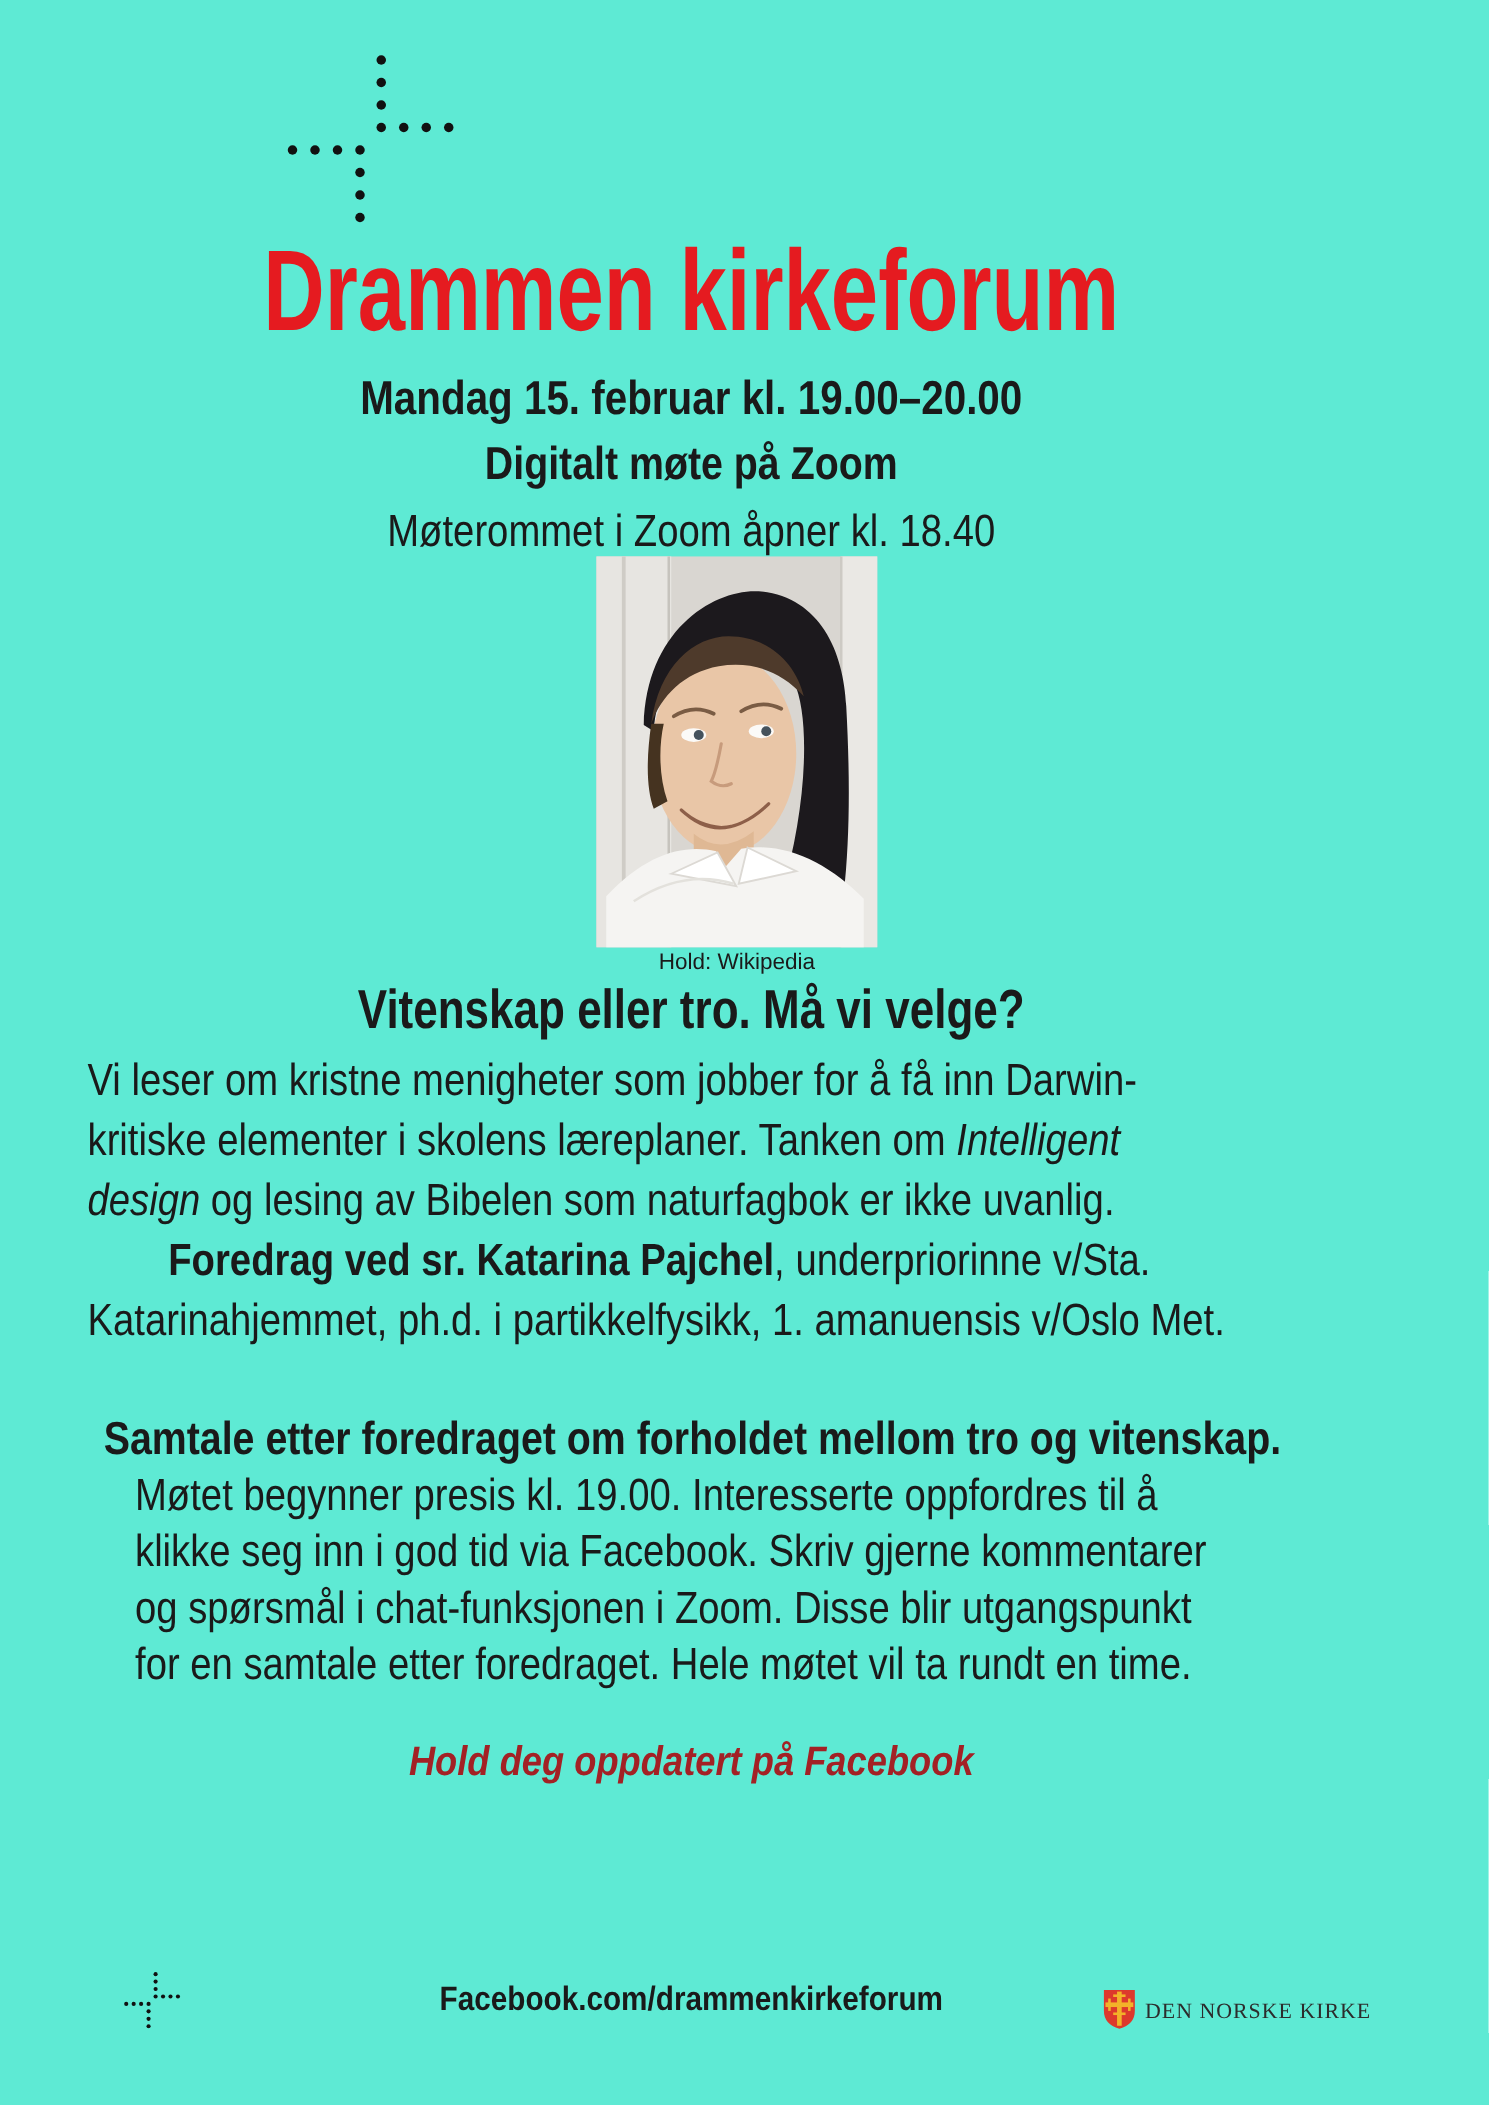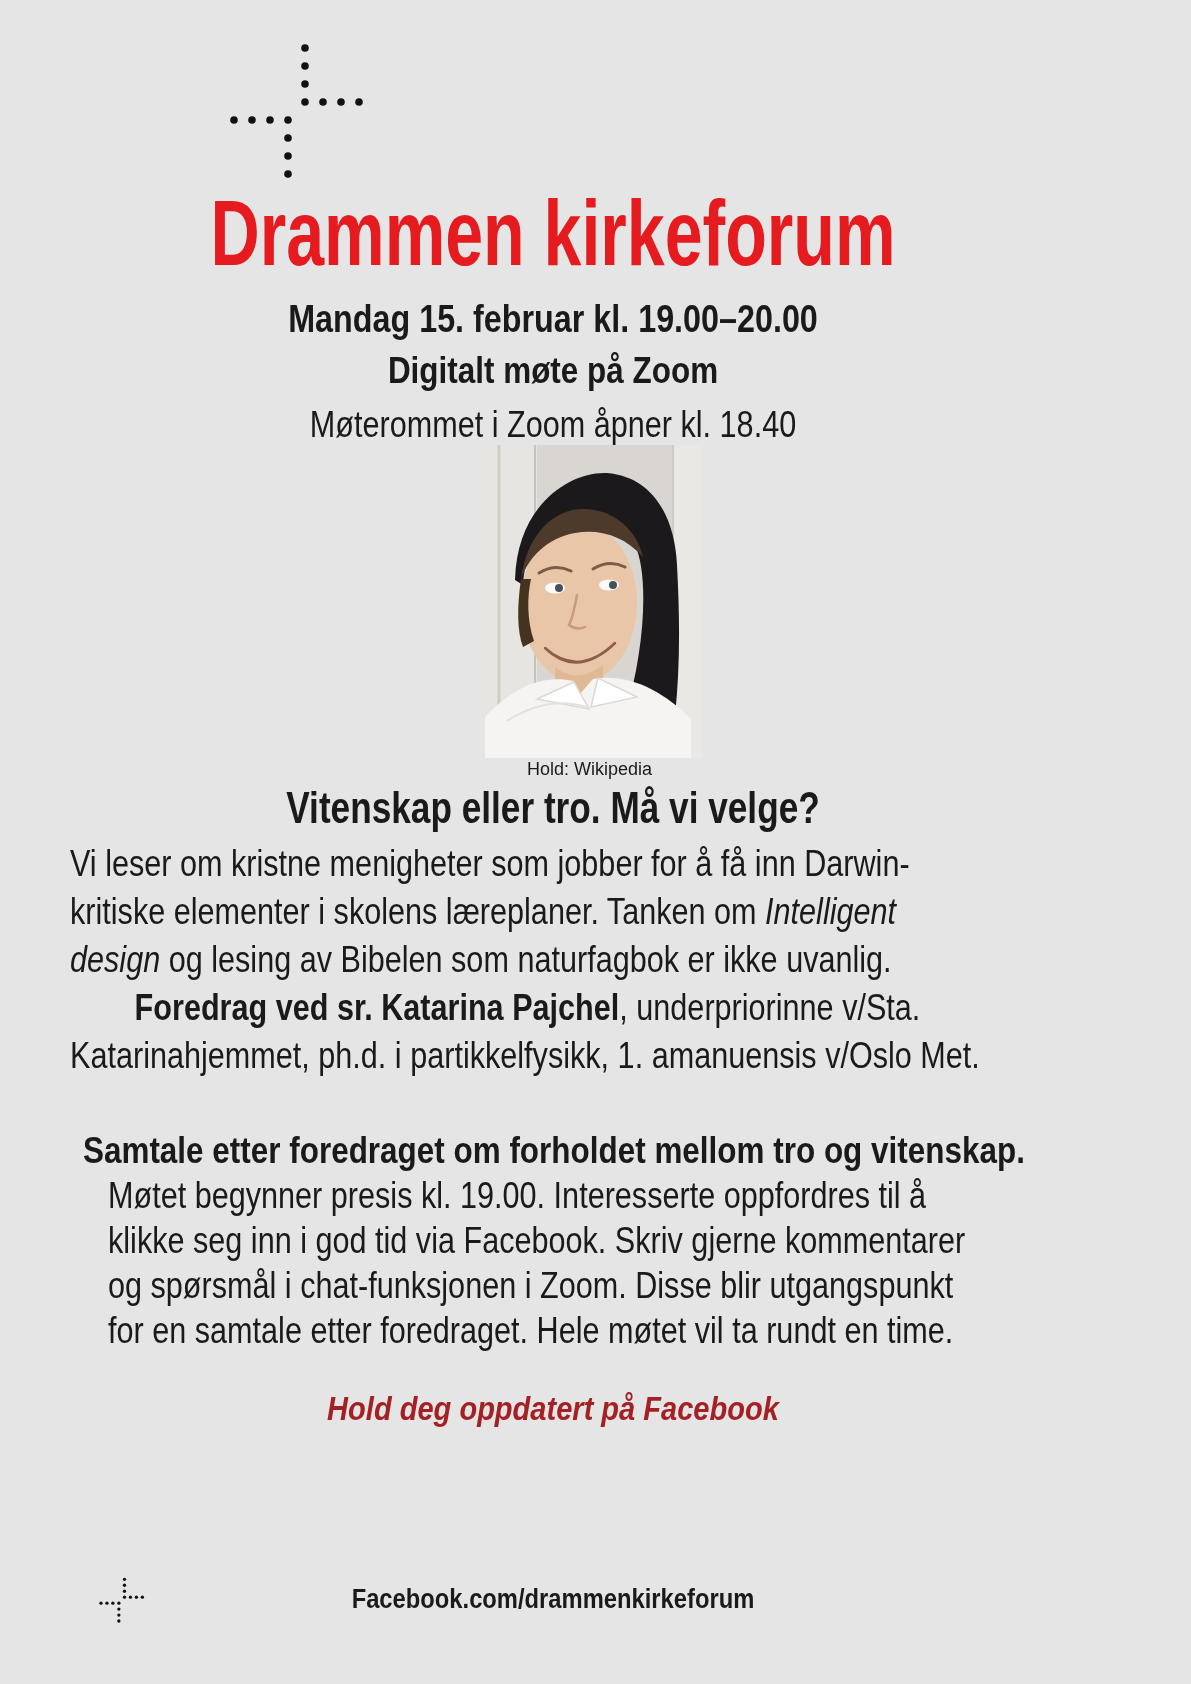--- a/index.html
+++ b/index.html
@@ -1,19 +1,19 @@
 <!DOCTYPE html>
 <html lang="no"><head>
 <meta charset="utf-8">
 <style>
   html,body{margin:0;padding:0;background:#ffffff;}
   .poster{
     position:relative;
     width:1191px;height:1684px;
-    background:#e5e5e5;
+    background:#5eead4;
     font-family:"Liberation Sans", sans-serif;
     color:#1a1a1a;
     overflow:hidden;
   }
   .abs{position:absolute;}
   .cx{left:0;width:1106px;text-align:center;}
   .nowrap{white-space:nowrap;}
   .sqz-c{transform:scaleX(.85);transform-origin:50% 50%;}
   .sqz-l{transform:scaleX(.85);transform-origin:0 50%;}
 
@@ -151,14 +151,26 @@
       <circle cx="45" cy="82" r="5"></circle>
         <circle cx="63" cy="82" r="5"></circle>
       <circle cx="63" cy="100" r="5"></circle>
         <circle cx="63" cy="118" r="5"></circle>
         <circle cx="63" cy="136" r="5"></circle>
     </g>
   </svg>
 
   <div class="abs cx nowrap footer-fb" style="transform:scaleX(.88);transform-origin:50% 50%;">Facebook.com/drammenkirkeforum</div>
 
+  <div class="abs dnk">
+    <svg style="position:absolute;left:0;top:0;" width="27" height="33" viewBox="0 0 26 32" aria-hidden="true">
+      <path d="M1,1 H25 V17 Q25,27.5 13,31 Q1,27.5 1,17 Z" fill="#dd392c"></path>
+      <rect x="11.2" y="2.2" width="3.6" height="26.5" fill="#f3b229"></rect>
+      <rect x="2.2" y="10.6" width="21.6" height="3.6" fill="#f3b229"></rect>
+      <rect x="8.2" y="4.4" width="9.6" height="2" fill="#f3b229"></rect>
+      <rect x="4.3" y="7.6" width="2" height="9.6" fill="#f3b229"></rect>
+      <rect x="19.7" y="7.6" width="2" height="9.6" fill="#f3b229"></rect>
+      <rect x="8.2" y="18.4" width="9.6" height="2" fill="#f3b229"></rect>
+    </svg>
+    <span class="dnk-name">DEN NORSKE KIRKE</span>
+  </div>
 
 </div>
 
 </body></html>

